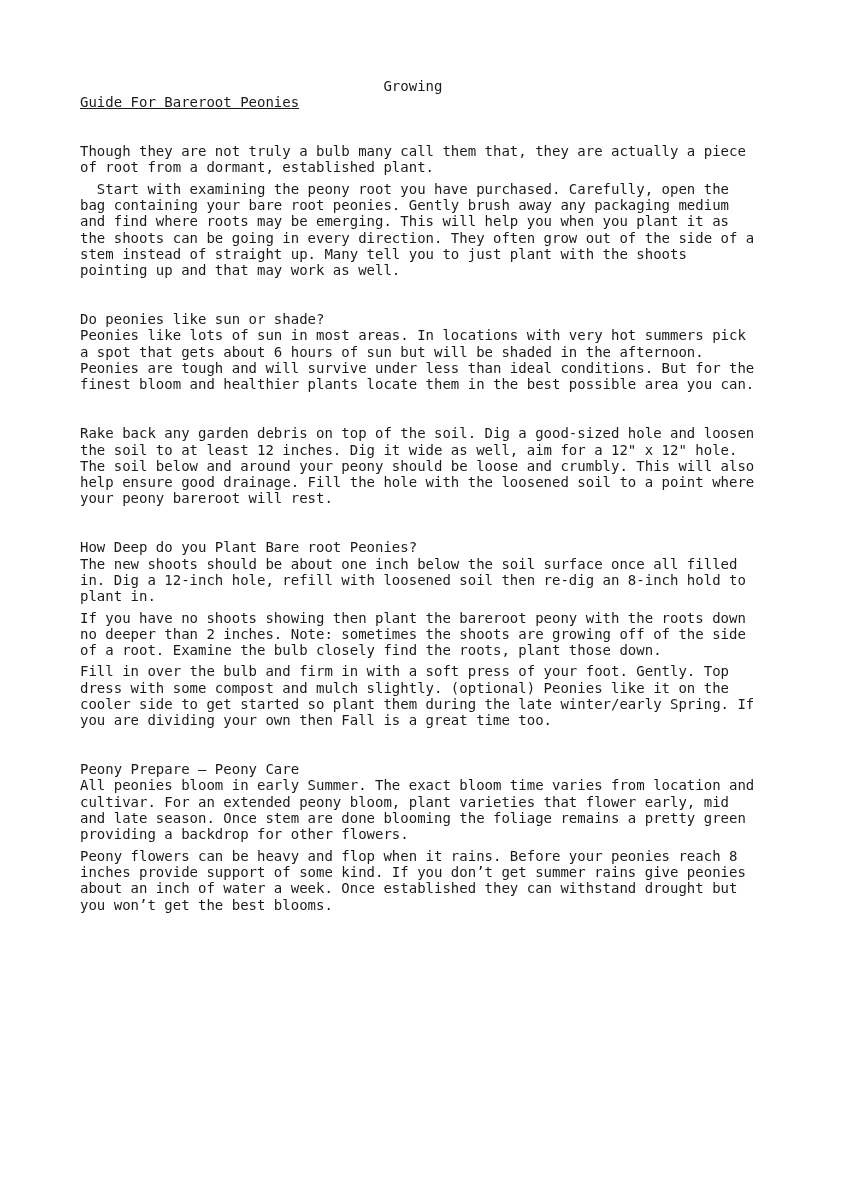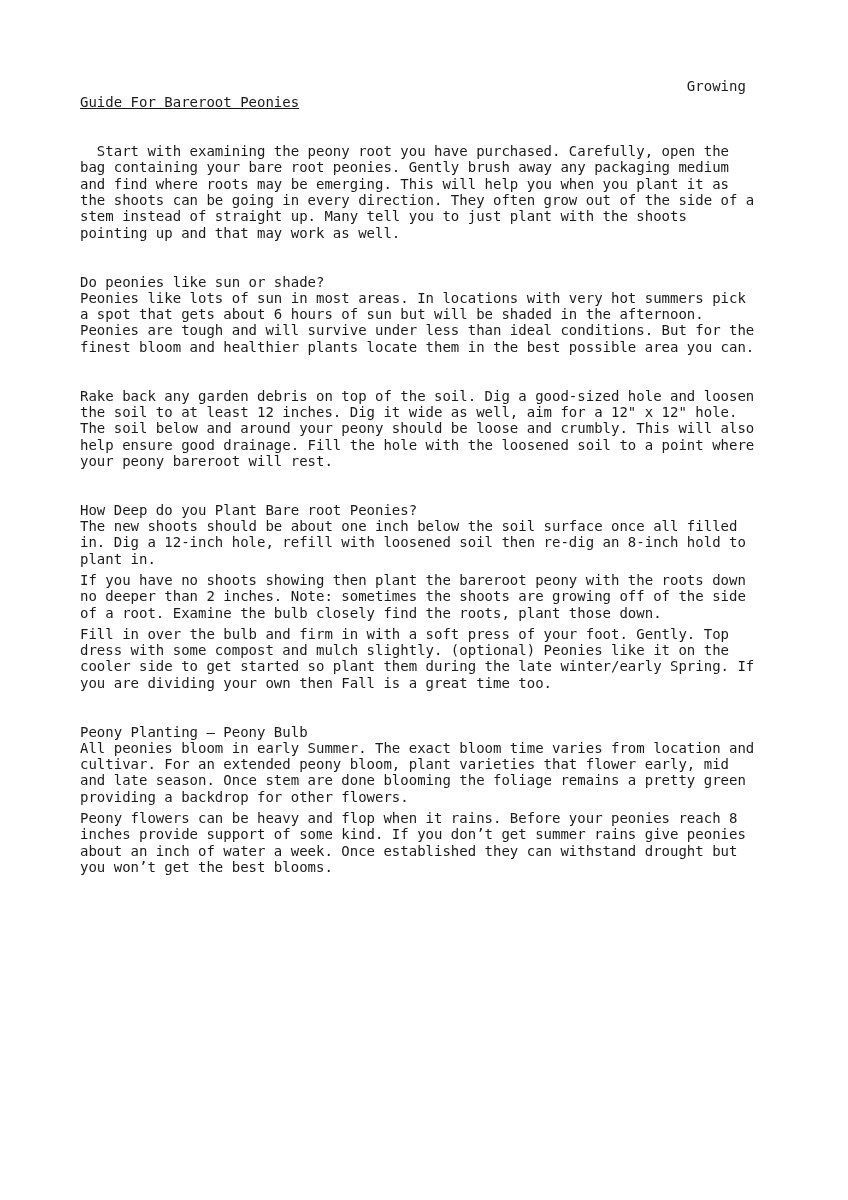--- a/index.html
+++ b/index.html
@@ -15,21 +15,21 @@
     box-sizing: border-box;
     padding: 78px 83px 0 80px;
     overflow: hidden;
     font-family: "DejaVu Sans Mono", "Liberation Mono", monospace;
     font-size: 14px;
     line-height: 16.3px;
     color: #1b1b1b;
   }
   .doc-title-line1 {
     width: 79ch;
-    text-align: right;
+    text-align: center;
     white-space: pre;
   }
   .doc-title-line2 {
     white-space: pre;
     text-decoration: underline;
   }
   .doc-section {
     margin-top: 32.6px;
   }
   .heading {
@@ -46,20 +46,22 @@
 <body>
 
 <div class="page">
 
   <div class="doc-title">
     <div class="doc-title-line1">Growing</div>
     <div class="doc-title-line2">Guide For Bareroot Peonies</div>
   </div>
 
   <div class="doc-section">
+    <div class="para">Though they are not truly a bulb many call them that, they are actually a piece
+of root from a dormant, established plant.</div>
     <div class="para">  Start with examining the peony root you have purchased. Carefully, open the
 bag containing your bare root peonies. Gently brush away any packaging medium
 and find where roots may be emerging. This will help you when you plant it as
 the shoots can be going in every direction. They often grow out of the side of a
 stem instead of straight up. Many tell you to just plant with the shoots
 pointing up and that may work as well.</div>
   </div>
 
   <div class="doc-section">
     <div class="para">Do peonies like sun or shade?
@@ -85,21 +87,21 @@
     <div class="para">If you have no shoots showing then plant the bareroot peony with the roots down
 no deeper than 2 inches. Note: sometimes the shoots are growing off of the side
 of a root. Examine the bulb closely find the roots, plant those down.</div>
     <div class="para">Fill in over the bulb and firm in with a soft press of your foot. Gently. Top
 dress with some compost and mulch slightly. (optional) Peonies like it on the
 cooler side to get started so plant them during the late winter/early Spring. If
 you are dividing your own then Fall is a great time too.</div>
   </div>
 
   <div class="doc-section">
-    <div class="heading">Peony Planting – Peony Bulb</div>
+    <div class="heading">Peony Prepare – Peony Care</div>
     <div class="para">All peonies bloom in early Summer. The exact bloom time varies from location and
 cultivar. For an extended peony bloom, plant varieties that flower early, mid
 and late season. Once stem are done blooming the foliage remains a pretty green
 providing a backdrop for other flowers.</div>
     <div class="para">Peony flowers can be heavy and flop when it rains. Before your peonies reach 8
 inches provide support of some kind. If you don’t get summer rains give peonies
 about an inch of water a week. Once established they can withstand drought but
 you won’t get the best blooms.</div>
   </div>
 

